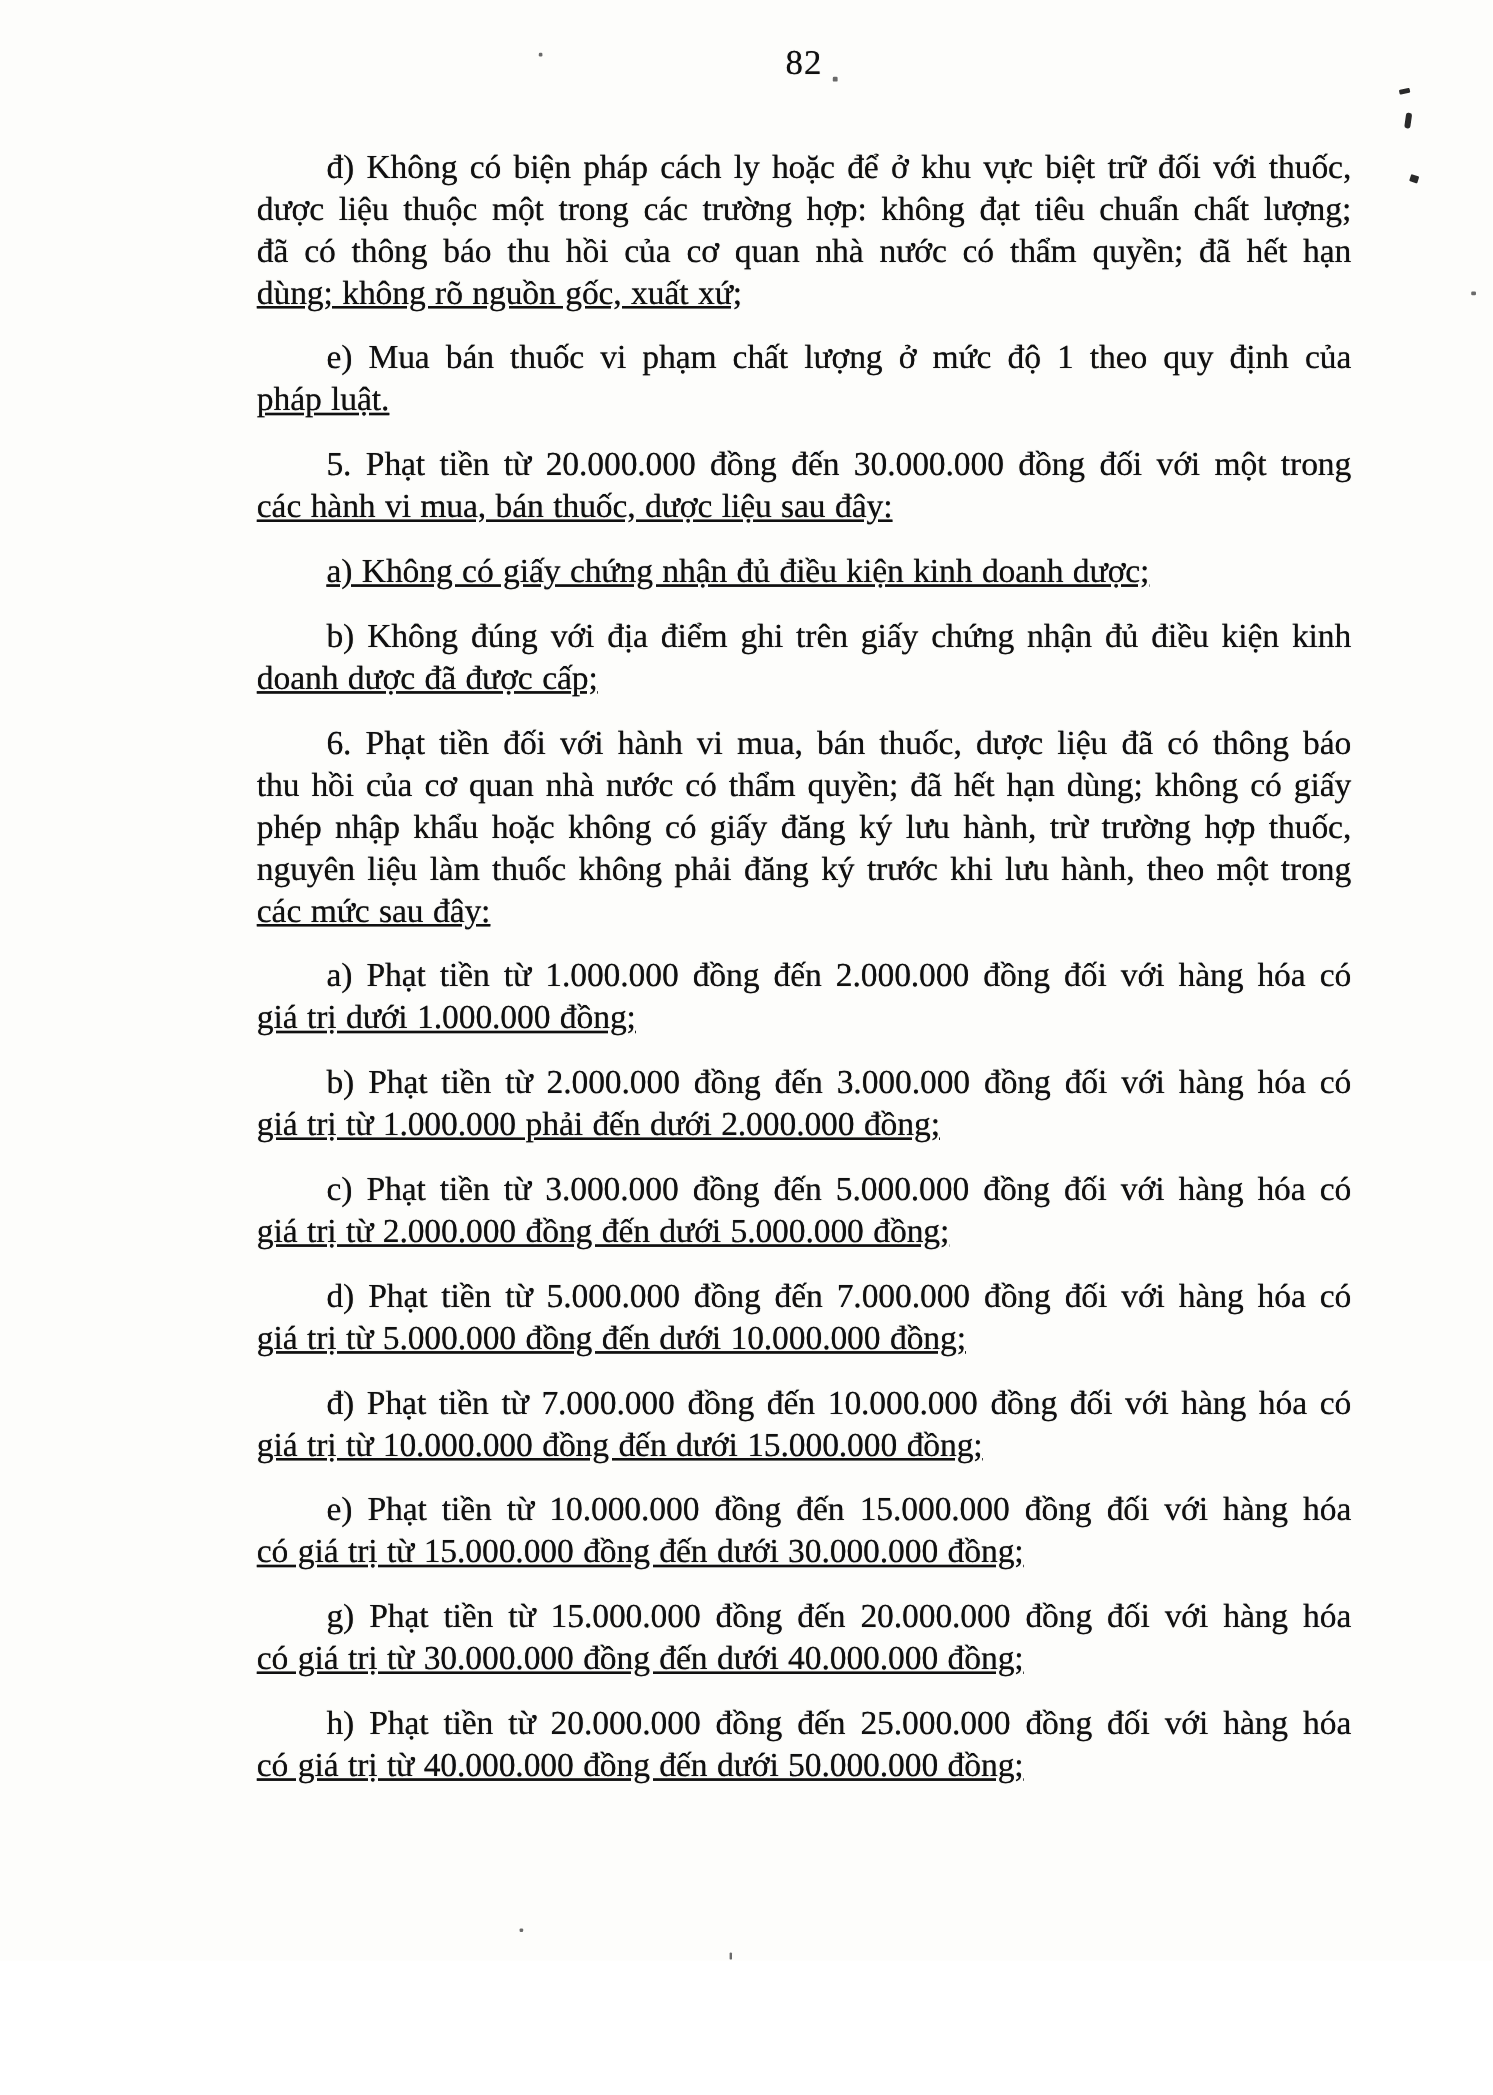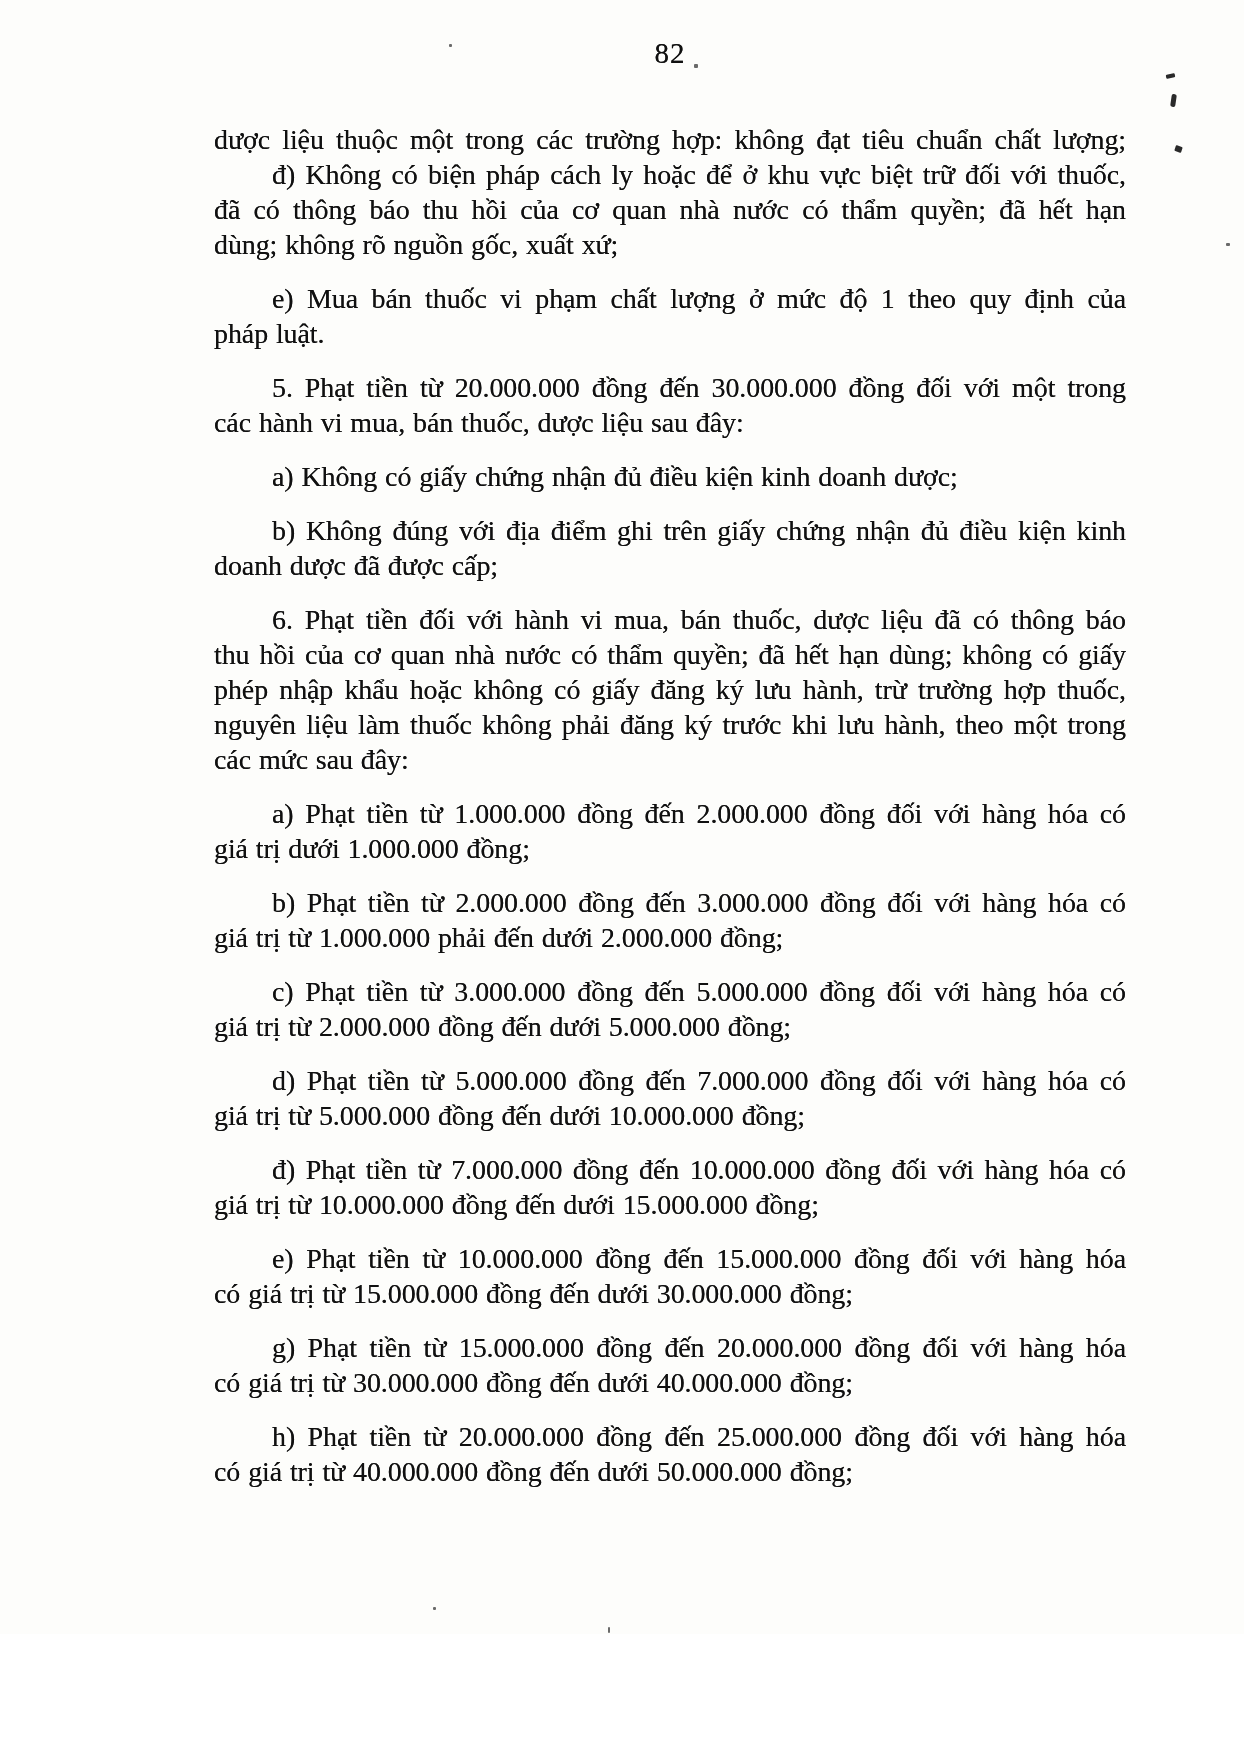--- a/index.html
+++ b/index.html
@@ -40,40 +40,40 @@
     font-size: 28px;
     line-height: 35px;
     text-align: justify;
     text-align-last: justify;
     letter-spacing: -0.1px;
     word-spacing: 1px;
     text-shadow: 0 0 0.6px rgba(0,0,0,.75);
     white-space: normal;
   }
   .line.first { text-indent: 58px; }
-  .line.last  { text-align-last: left; }
+  .line.last  { text-align-last: left; text-decoration: underline; }
   
   .speck {
     position: absolute;
     background: #2a2a2a;
     border-radius: 1px;
   }
   .speck.faint { background: #6a6a6a; }
 </style>
 </head>
 <body>
 
 <div class="page">
 
   <div class="page-number">82</div>
 
   <div class="content" id="paragraphs">
       <div class="para">
+        <div class="line first">đ) Không có biện pháp cách ly hoặc để ở khu vực biệt trữ đối với thuốc,</div>
         <div class="line">dược liệu thuộc một trong các trường hợp: không đạt tiêu chuẩn chất lượng;</div>
-        <div class="line first">đ) Không có biện pháp cách ly hoặc để ở khu vực biệt trữ đối với thuốc,</div>
         <div class="line">đã có thông báo thu hồi của cơ quan nhà nước có thẩm quyền; đã hết hạn</div>
         <div class="line last">dùng; không rõ nguồn gốc, xuất xứ;</div>
       </div>
       <div class="para">
         <div class="line first">e) Mua bán thuốc vi phạm chất lượng ở mức độ 1 theo quy định của</div>
         <div class="line last">pháp luật.</div>
       </div>
       <div class="para">
         <div class="line first">5. Phạt tiền từ 20.000.000 đồng đến 30.000.000 đồng đối với một trong</div>
         <div class="line last">các hành vi mua, bán thuốc, dược liệu sau đây:</div>

